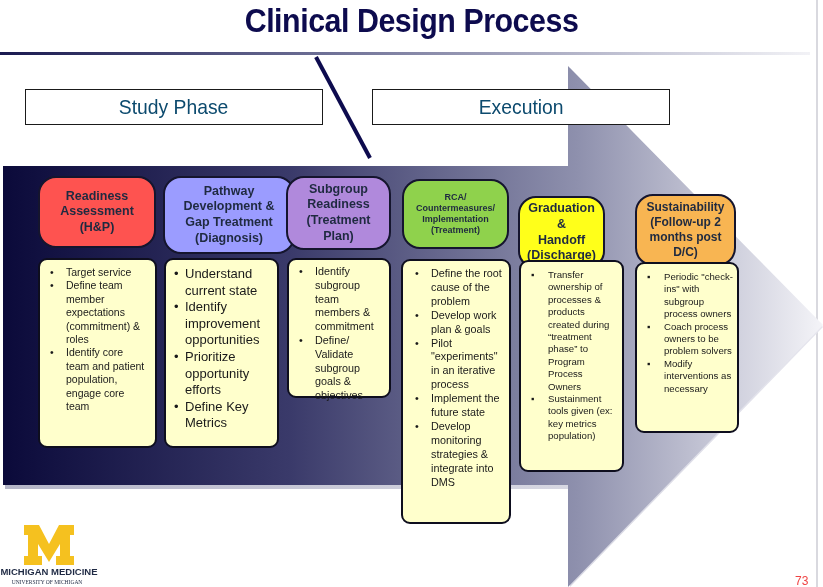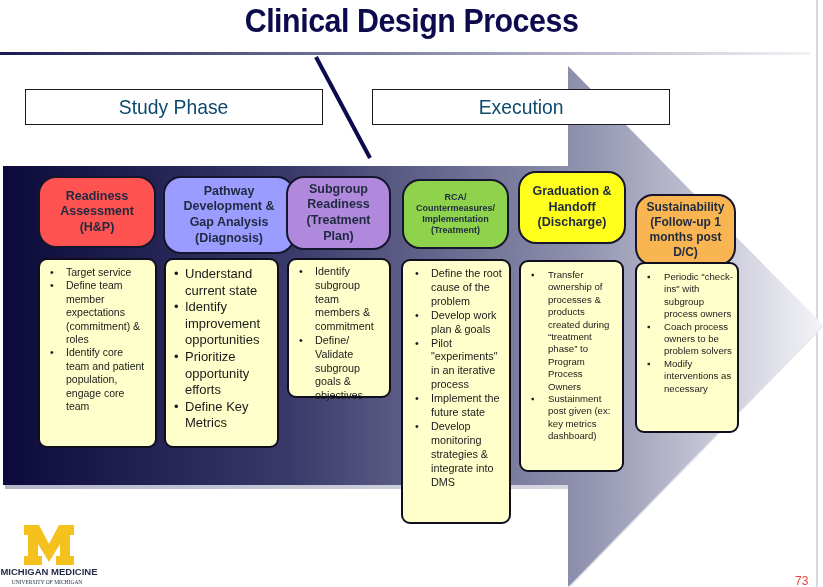--- a/index.html
+++ b/index.html
@@ -51,51 +51,51 @@
   <div>
       <div>Readiness</div>
       <div>Assessment</div>
       <div>(H&amp;P)</div>
     </div>
 </div>
 <div class="hdr" style="left:163px; top:176px; width:132px; height:78px; background:#9b9cff; font-size:12.5px;">
   <div>
       <div>Pathway</div>
       <div>Development &amp;</div>
-      <div>Gap Analysis</div>
+      <div>Gap Treatment</div>
       <div>(Diagnosis)</div>
     </div>
 </div>
 <div class="hdr" style="left:286px; top:176px; width:105px; height:74px; background:#b089dc; font-size:12.5px;">
   <div>
       <div>Subgroup</div>
       <div>Readiness</div>
       <div>(Treatment</div>
       <div>Plan)</div>
     </div>
 </div>
 <div class="hdr" style="left:402px; top:179px; width:107px; height:70px; background:#8fd24c; font-size:9px;">
   <div>
       <div>RCA/</div>
       <div>Countermeasures/</div>
       <div>Implementation</div>
       <div>(Treatment)</div>
     </div>
 </div>
-<div class="hdr" style="left:518px; top:171px; width:108px; height:73px; background:#ffff1a; font-size:12.5px;">
+<div class="hdr" style="left:518px; top:196px; width:87px; height:73px; background:#ffff1a; font-size:12.5px;">
   <div>
       <div>Graduation &amp;</div>
       <div>Handoff</div>
       <div>(Discharge)</div>
     </div>
 </div>
 <div class="hdr" style="left:635px; top:178px; width:101px; height:72px; background:#f8b552; font-size:12px;margin-top:16px;">
   <div>
       <div>Sustainability</div>
-      <div>(Follow-up 1</div>
+      <div>(Follow-up 2</div>
       <div>months post</div>
       <div>D/C)</div>
     </div>
 </div>
 
 <div class="body" id="body0" style="left:38px; top:258px; width:119px; height:190px; padding:6px 6px 4px 10px; font-size:10.5px; line-height:13.4px;">
     <ul>
       <li style="padding-left: 16px;"><span class="b">•</span><span>Target service</span></li>
       <li style="padding-left: 16px;"><span class="b">•</span><span>Define team member expectations (commitment) &amp; roles</span></li>
       <li style="padding-left: 16px;"><span class="b">•</span><span>Identify core team and patient population, engage core team</span></li>
@@ -120,21 +120,21 @@
       <li style="padding-left: 16px;"><span class="b">•</span><span>Define the root cause of the problem</span></li>
       <li style="padding-left: 16px;"><span class="b">•</span><span>Develop work plan &amp; goals</span></li>
       <li style="padding-left: 16px;"><span class="b">•</span><span>Pilot "experiments" in an iterative process</span></li>
       <li style="padding-left: 16px;"><span class="b">•</span><span>Implement the future state</span></li>
       <li style="padding-left: 16px;"><span class="b">•</span><span>Develop monitoring strategies &amp; integrate into DMS</span></li>
     </ul>
   </div>
 <div class="body" id="body4" style="left:519px; top:260px; width:105px; height:212px; padding:7px 4px 4px 10px; font-size:9.6px; line-height:12.4px;">
     <ul>
       <li style="padding-left: 17px;"><span class="b">▪</span><span>Transfer ownership of processes &amp; products created during “treatment phase” to Program Process Owners</span></li>
-      <li style="padding-left: 17px;"><span class="b">▪</span><span>Sustainment post given (ex: key metrics dashboard)</span></li>
+      <li style="padding-left: 17px;"><span class="b">▪</span><span>Sustainment tools given (ex: key metrics population)</span></li>
     </ul>
   </div>
 <div class="body" id="body5" style="left:635px; top:262px; width:104px; height:171px; padding:7px 4px 4px 10px; font-size:9.6px; line-height:12.4px;">
     <ul>
       <li style="padding-left: 17px;"><span class="b">▪</span><span>Periodic "check-ins" with subgroup process owners</span></li>
       <li style="padding-left: 17px;"><span class="b">▪</span><span>Coach process owners to be problem solvers</span></li>
       <li style="padding-left: 17px;"><span class="b">▪</span><span>Modify interventions as necessary</span></li>
     </ul>
   </div>
 

